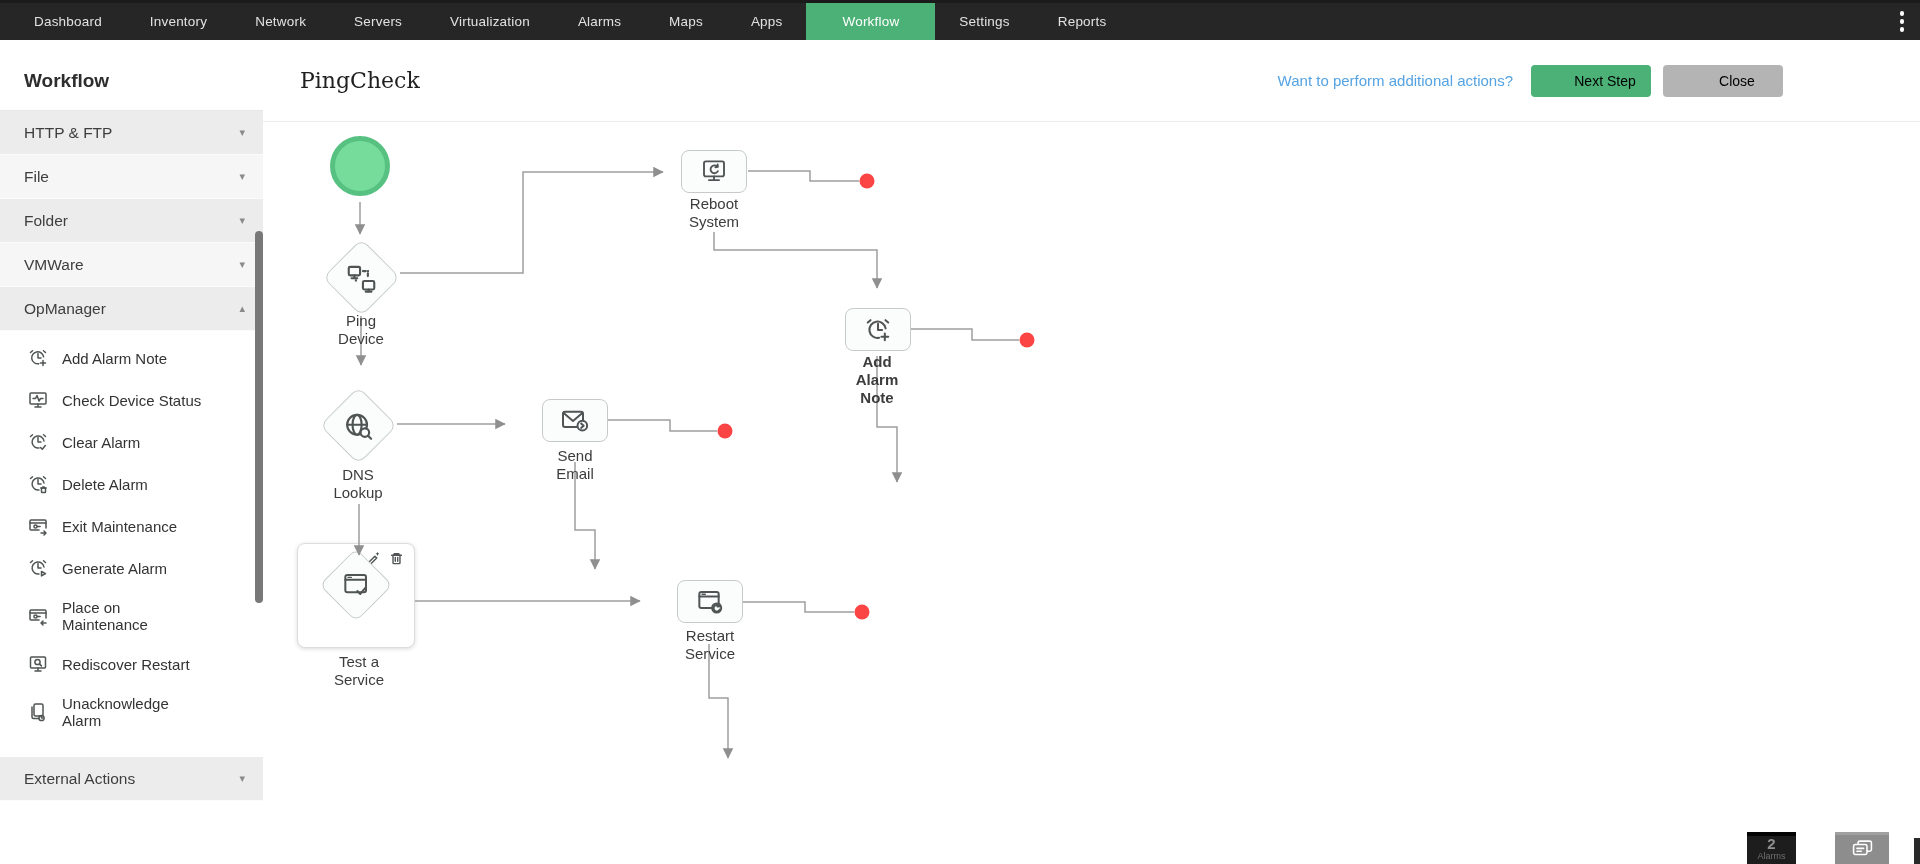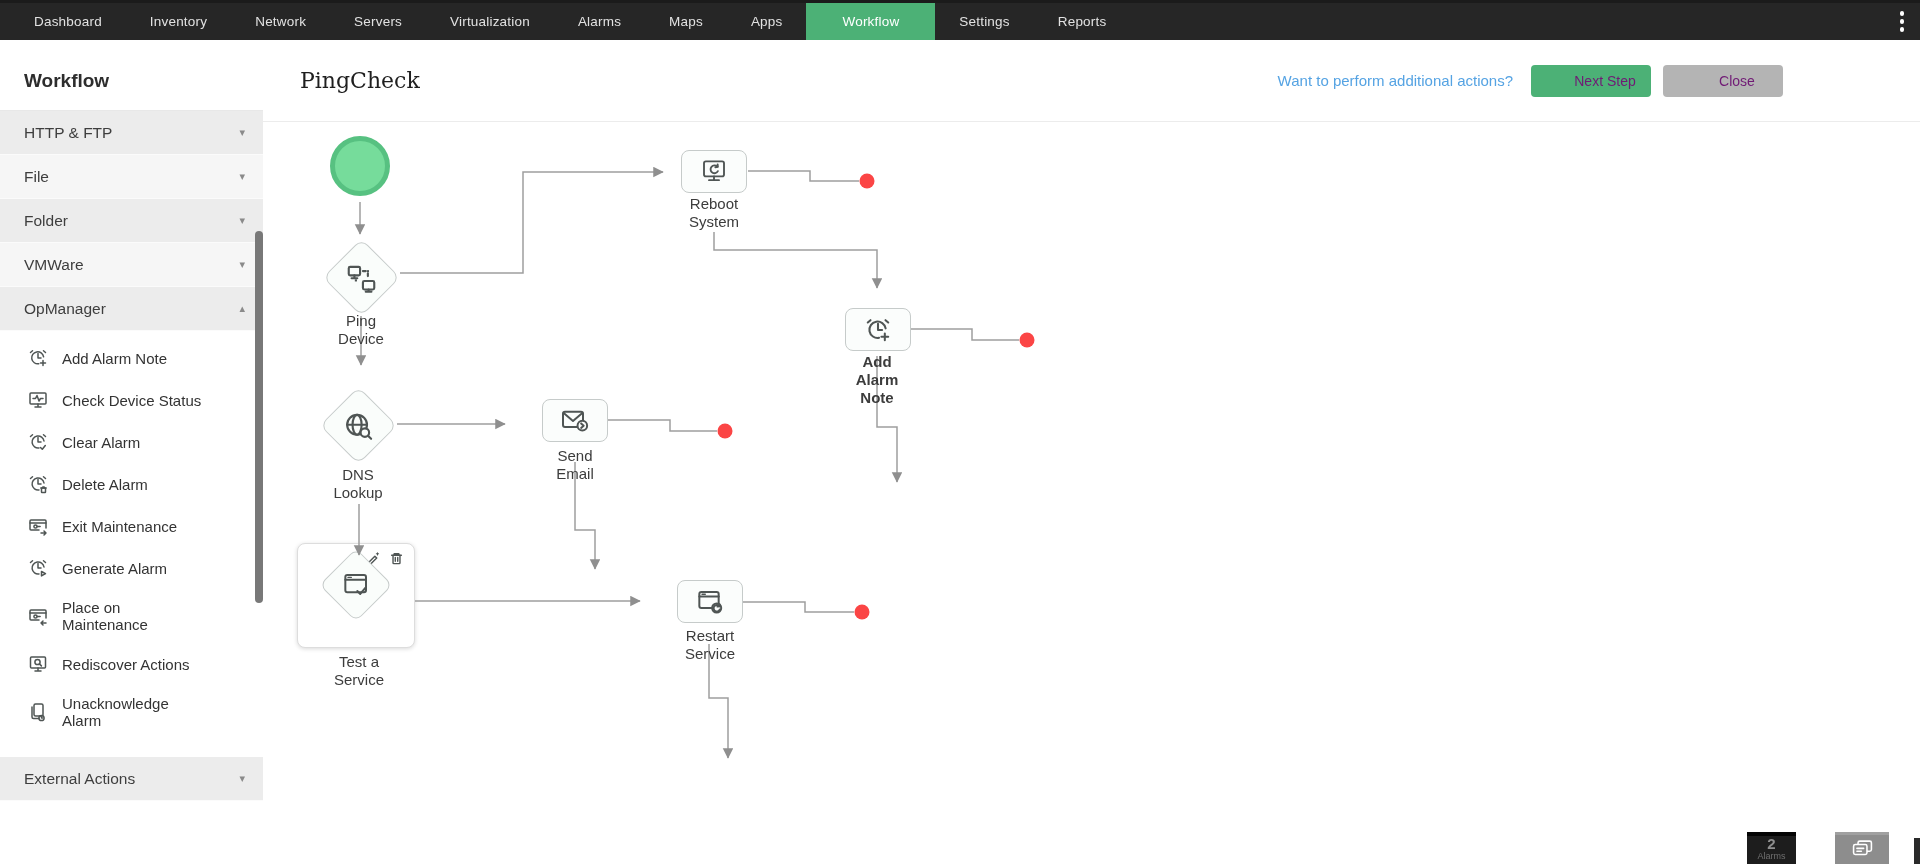--- a/index.html
+++ b/index.html
@@ -34,21 +34,21 @@
   .scroll-thumb { position:absolute; right:0; top:191px; width:8px; height:372px;
     background:#787878; border-radius:4px; }
 
   
   .main-header { position:absolute; left:263px; top:40px; right:0; height:82px; background:#fff;
     border-bottom:1px solid #ececec; display:flex; align-items:center; z-index:5;gap:16px;}
   .page-title { margin-left:37px; font-family:"DejaVu Serif", serif; font-size:22px;
     font-weight:500; color:#1f1f1f; }
   .header-right { margin-left:auto; margin-right:137px; display:flex; align-items:center; gap:12px; }
   .prompt-link { color:#55A3E3; font-size:15px; cursor:pointer; }
-  .btn { width:120px; height:32px; border:none; border-radius:4px; color:#701a75; font-size:14px;
+  .btn { width:120px; height:32px; border:none; border-radius:4px; color:#000000; font-size:14px;
     font-family:"Liberation Sans", sans-serif; cursor:pointer;padding-left:28px; }
   .btn-green { background:#4CB176; margin-left:6px; }
   .btn-gray  { background:#B4B4B4; }
 
   
   .canvas { position:absolute; left:263px; top:122px; right:0; bottom:0; background:#fff; }
   .canvas svg.wires { position:absolute; left:0; top:0; z-index:5; }
   .node { position:absolute; z-index:4; }
   .start-circle { left:67px; top:14px; width:60px; height:60px; border-radius:50%;
     background:#76DC9B; border:5px solid #57C181; cursor:pointer; }
@@ -192,21 +192,21 @@
       <span>Place on
 Maintenance</span>
     </div>
     <div class="op-item">
       <svg class="i" width="22" height="22" viewBox="0 0 22 22">
           <rect x="3.5" y="4" width="15" height="11" rx="1"></rect>
           <circle cx="10.5" cy="9" r="2.6"></circle>
           <path d="M12.4,10.9 l2,2"></path>
           <path d="M11,15 v3 M8,18 h6"></path>
         </svg>
-      <span>Rediscover Actions</span>
+      <span>Rediscover Restart</span>
     </div>
     <div class="op-item">
       <svg class="i" width="22" height="22" viewBox="0 0 22 22">
           <rect x="7" y="3" width="9" height="12" rx="1.5"></rect>
           <path d="M5,6 v10 a1.5,1.5 0 0 0 1.5,1.5 H12"></path>
           <circle cx="14.5" cy="17" r="2.6"></circle>
           <path d="M14.5,15.8 v1.2 h1"></path>
         </svg>
       <span>Unacknowledge
 Alarm</span>

